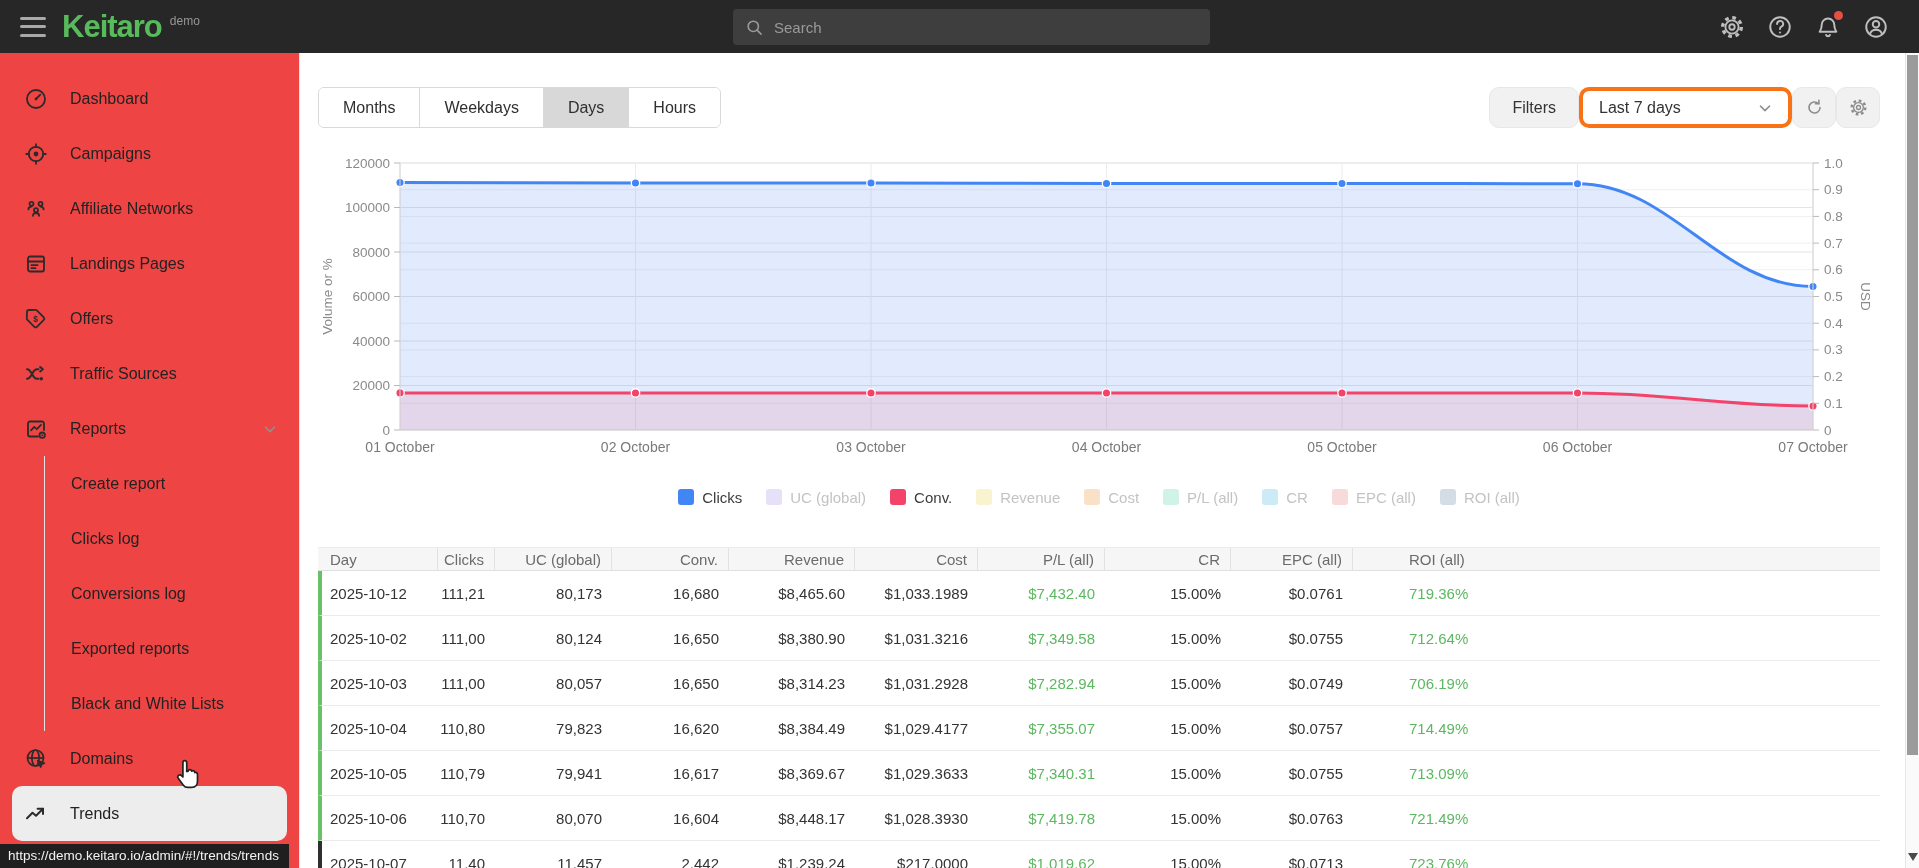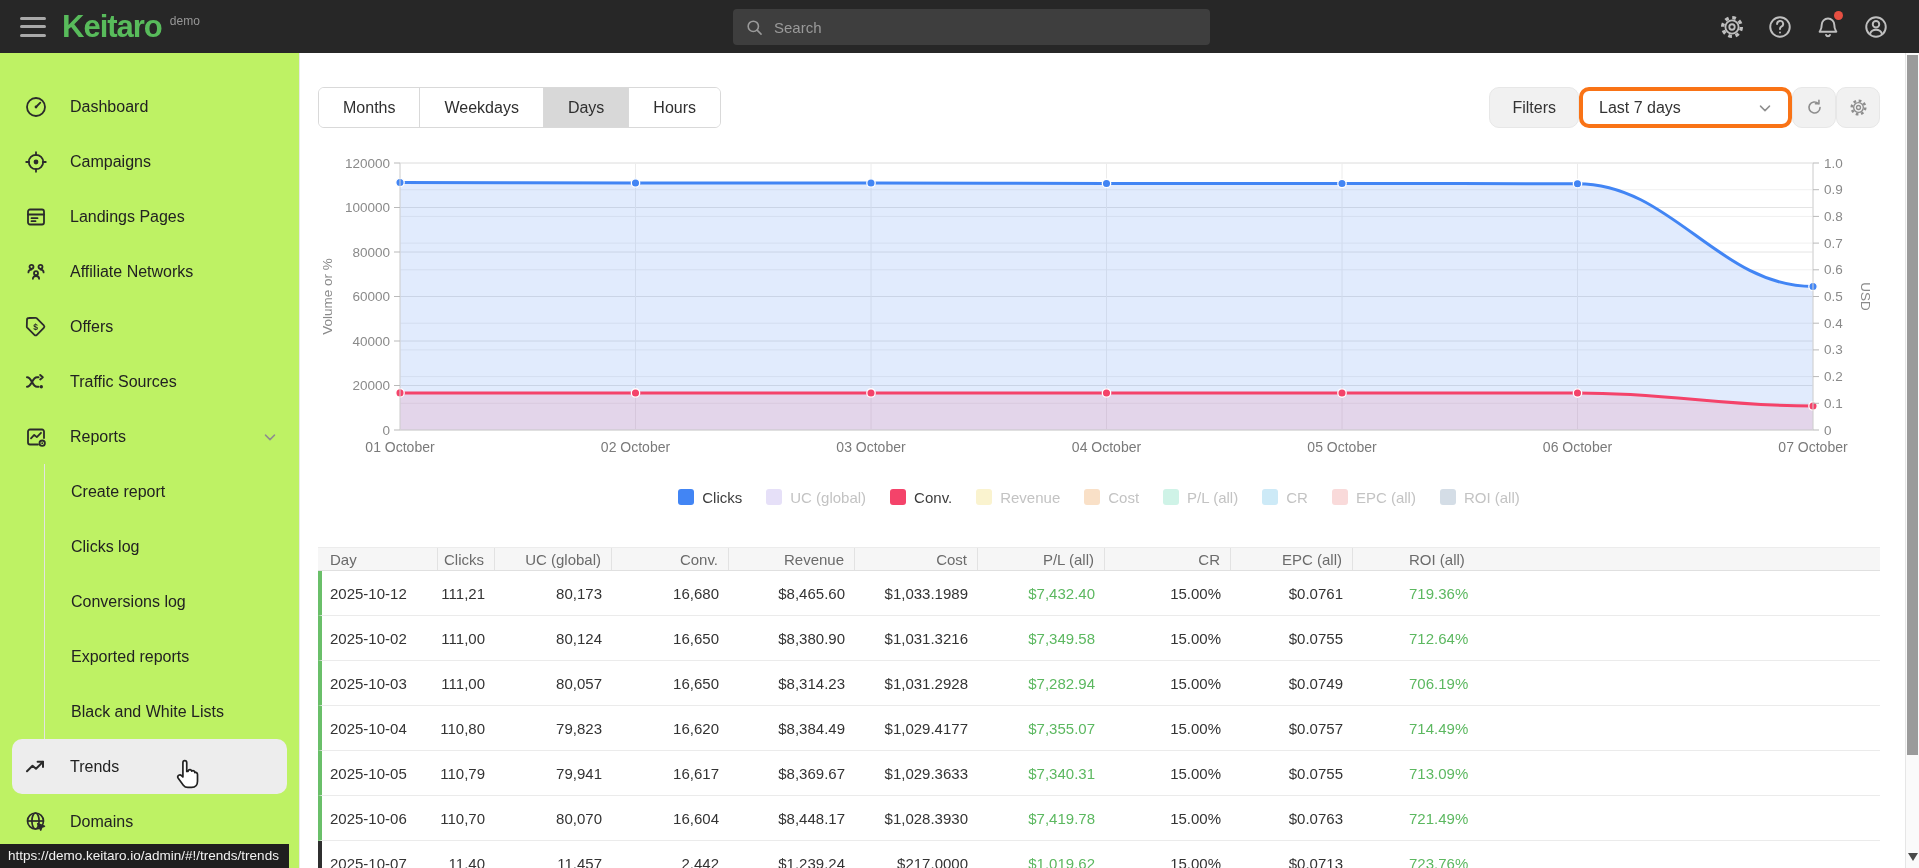--- a/index.html
+++ b/index.html
@@ -19,22 +19,22 @@
   .searchbox svg { width:19px; height:19px; color:#9a9a9a; flex:none; }
   .searchbox input { background:transparent; border:none; outline:none; color:#14b8a6;
     font-size:15px; margin-left:10px; width:100%; }
   .searchbox input::placeholder { color:#9a9a9a; }
   .top-icons { position:absolute; right:30px; top:0; height:53px; display:flex; align-items:center; gap:22px; }
   .tbtn { width:26px; height:26px; color:#bfbfbf; position:relative; cursor:pointer; }
   .tbtn svg { width:100%; height:100%; }
   .badge { position:absolute; right:-2px; top:-3px; width:9px; height:9px; border-radius:50%; background:#e64f42; }
 
   
-  .sidebar { position:absolute; left:0; top:53px; width:300px; bottom:0; background:#bef264;
-    border-right:1px solid #e8e8e8; padding-top:26px; z-index:5; }
+  .sidebar { position:absolute; left:0; top:53px; width:300px; bottom:0; background:#ef4444;
+    border-right:1px solid #e8e8e8; padding-top:18px; z-index:5; }
   .nav-item { display:flex; align-items:center; height:55px; padding:0 20px 0 24px; cursor:pointer;
     font-size:16px; color:#222; position:relative; }
   .nav-item.active { background:#ededed; border-radius:10px; margin:0 12px; padding:0 8px 0 12px; }
   .nav-icon { width:24px; height:24px; color:#2b2b2b; flex:none; }
   .nav-icon svg { width:100%; height:100%; }
   .nav-label { margin-left:22px; }
   .nav-chevron { margin-left:auto; width:18px; height:18px; color:#8f8f8f; }
   .nav-chevron svg { width:100%; height:100%; }
   .sub-list { border-left:1px solid #e3e3e3; margin-left:44px; }
   .sub-item { display:flex; align-items:center; height:55px; padding-left:26px; font-size:16px; color:#222; cursor:pointer; }
@@ -156,34 +156,34 @@
       </div>
       <div class="nav-item">
         <span class="nav-icon"><svg viewBox="0 0 24 24" fill="none" stroke="currentColor" stroke-width="1.8">
             <circle cx="12" cy="12" r="7.2"></circle>
             <circle cx="12" cy="12" r="2.4" fill="currentColor" stroke="none"></circle>
             <path d="M12,2.2 v3 M12,18.8 v3 M2.2,12 h3 M18.8,12 h3" stroke-linecap="round"></path>
           </svg></span>
         <span class="nav-label">Campaigns</span>
       </div>
       <div class="nav-item">
-        <span class="nav-icon"><svg viewBox="0 0 24 24" fill="none" stroke="currentColor" stroke-width="1.8" stroke-linejoin="round">
-            <rect x="4" y="4.5" width="16" height="15" rx="2"></rect>
-            <path d="M4,9.5 h16 M7.5,13.2 h6 M7.5,16.2 h4" stroke-linecap="round"></path>
-          </svg></span>
-        <span class="nav-label">Landings Pages</span>
-      </div>
-      <div class="nav-item">
         <span class="nav-icon"><svg viewBox="0 0 24 24" fill="none" stroke="currentColor" stroke-width="1.8" stroke-linecap="round">
             <circle cx="7.5" cy="6.8" r="2"></circle>
             <circle cx="16.5" cy="6.8" r="2"></circle>
             <circle cx="12" cy="13.2" r="2"></circle>
             <path d="M4.4,12.4 c0,-1.8 1.3,-2.8 3.1,-2.8 M19.6,12.4 c0,-1.8 -1.3,-2.8 -3.1,-2.8 M8.9,18.8 c0,-1.8 1.3,-2.8 3.1,-2.8 s3.1,1 3.1,2.8"></path>
           </svg></span>
         <span class="nav-label">Affiliate Networks</span>
+      </div>
+      <div class="nav-item">
+        <span class="nav-icon"><svg viewBox="0 0 24 24" fill="none" stroke="currentColor" stroke-width="1.8" stroke-linejoin="round">
+            <rect x="4" y="4.5" width="16" height="15" rx="2"></rect>
+            <path d="M4,9.5 h16 M7.5,13.2 h6 M7.5,16.2 h4" stroke-linecap="round"></path>
+          </svg></span>
+        <span class="nav-label">Landings Pages</span>
       </div>
       <div class="nav-item">
         <span class="nav-icon"><svg viewBox="0 0 24 24" fill="none" stroke="currentColor" stroke-width="1.8" stroke-linejoin="round">
             <path d="M12.6,3.2 l7.2,7.2 a1.8,1.8 0 0 1 0,2.5 l-6.9,6.9 a1.8,1.8 0 0 1 -2.5,0 L3.2,12.6 a1.5,1.5 0 0 1 -0.4,-1.1 L3,4.8 A1.8,1.8 0 0 1 4.8,3 l6.7,-0.2 c0.4,0 0.8,0.1 1.1,0.4 z"></path>
             <text x="9.2" y="14.8" font-size="8.5" font-weight="bold" fill="currentColor" stroke="none">$</text>
           </svg></span>
         <span class="nav-label">Offers</span>
       </div>
       <div class="nav-item">
         <span class="nav-icon"><svg viewBox="0 0 24 24" fill="none" stroke="currentColor" stroke-width="2" stroke-linecap="round">
@@ -205,35 +205,35 @@
             <path d="M6,9.5 l6,6 6,-6"></path>
           </svg></span>
       </div>
       <div class="sub-list">
         <div class="sub-item">Create report</div>
         <div class="sub-item">Clicks log</div>
         <div class="sub-item">Conversions log</div>
         <div class="sub-item">Exported reports</div>
         <div class="sub-item">Black and White Lists</div>
       </div>
-      <div class="nav-item active">
-        <span class="nav-icon"><svg viewBox="0 0 24 24" fill="none" stroke="currentColor" stroke-width="2" stroke-linecap="round" stroke-linejoin="round">
-            <path d="M3,16.2 l5.5,-5.5 3.5,3 7,-7"></path>
-            <path d="M13.6,6.7 H19 v5.4"></path>
-          </svg></span>
-        <span class="nav-label">Trends</span>
-      </div>
       <div class="nav-item">
         <span class="nav-icon"><svg viewBox="0 0 24 24" fill="none" stroke="currentColor" stroke-width="1.7">
             <circle cx="11.5" cy="11" r="8"></circle>
             <ellipse cx="11.5" cy="11" rx="3.6" ry="8"></ellipse>
             <path d="M3.5,11 h16"></path>
             <path d="M13.8,13.8 l6.6,2.5 -2.7,1 -1,2.7 z" fill="currentColor" stroke-linejoin="round"></path>
           </svg></span>
         <span class="nav-label">Domains</span>
+      </div>
+      <div class="nav-item active">
+        <span class="nav-icon"><svg viewBox="0 0 24 24" fill="none" stroke="currentColor" stroke-width="2" stroke-linecap="round" stroke-linejoin="round">
+            <path d="M3,16.2 l5.5,-5.5 3.5,3 7,-7"></path>
+            <path d="M13.6,6.7 H19 v5.4"></path>
+          </svg></span>
+        <span class="nav-label">Trends</span>
       </div>
     </nav>
 </div>
 
 <div class="content">
   <div class="toolbar">
     <div class="tabgroup">
         <div class="tab">Months</div>
         <div class="tab">Weekdays</div>
         <div class="tab active">Days</div>

